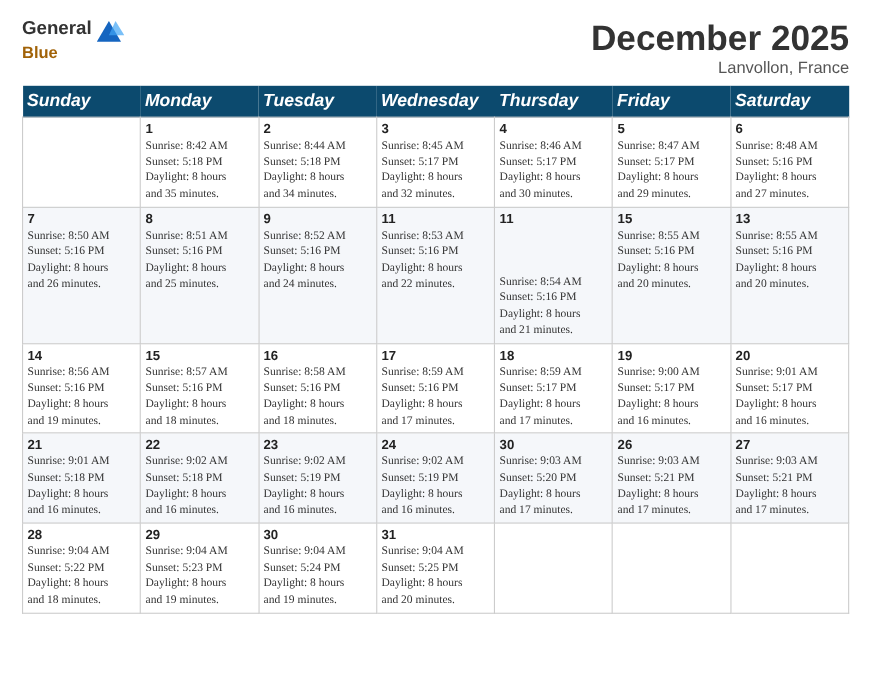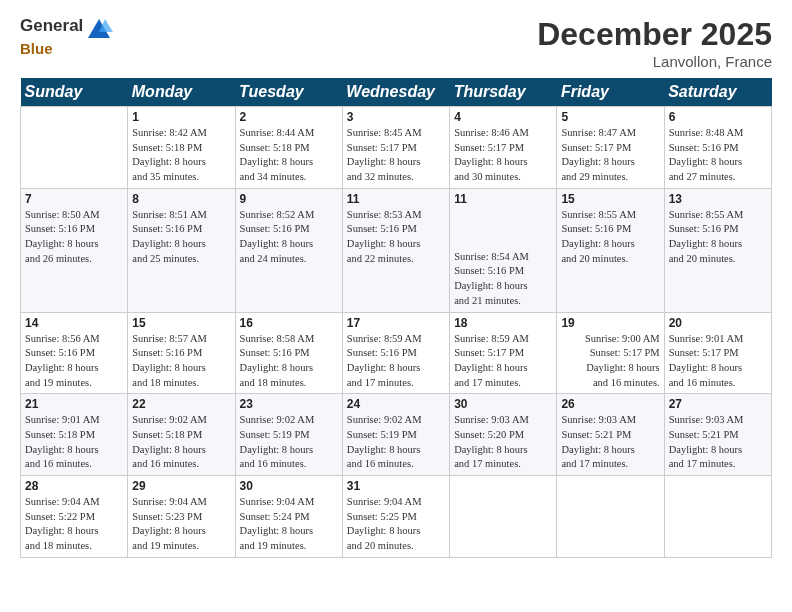--- a/index.html
+++ b/index.html
@@ -251,21 +251,21 @@
           </td>
           <td>
             <span class="day-number">18</span>
             <div class="day-info" style="white-space: pre-line;">Sunrise: 8:59 AM
 Sunset: 5:17 PM
 Daylight: 8 hours
 and 17 minutes.</div>
           </td>
           <td>
             <span class="day-number">19</span>
-            <div class="day-info" style="white-space: pre-line; text-align: right;">Sunrise: 9:00 AM
+            <div class="day-info" style="white-space: pre-line;">Sunrise: 9:00 AM
 Sunset: 5:17 PM
 Daylight: 8 hours
 and 16 minutes.</div>
           </td>
           <td>
             <span class="day-number">20</span>
             <div class="day-info" style="white-space: pre-line;">Sunrise: 9:01 AM
 Sunset: 5:17 PM
 Daylight: 8 hours
 and 16 minutes.</div>

